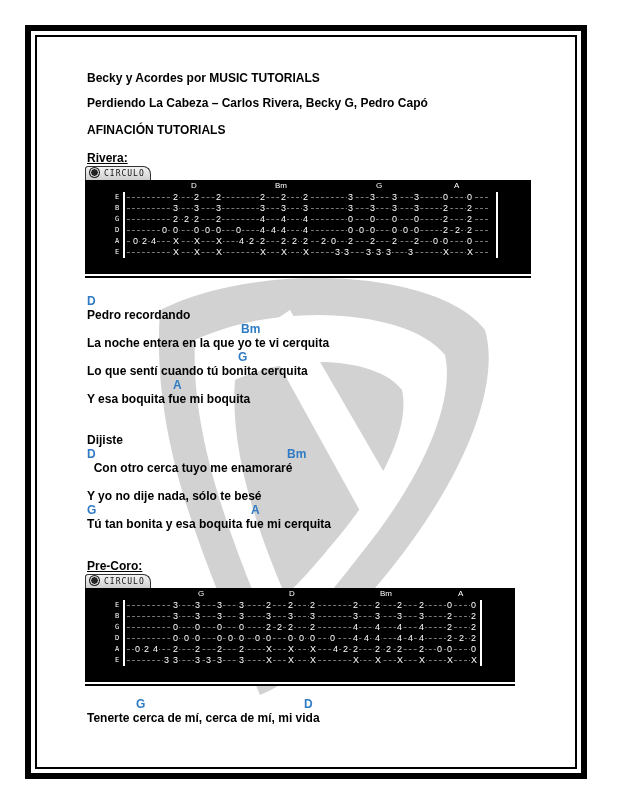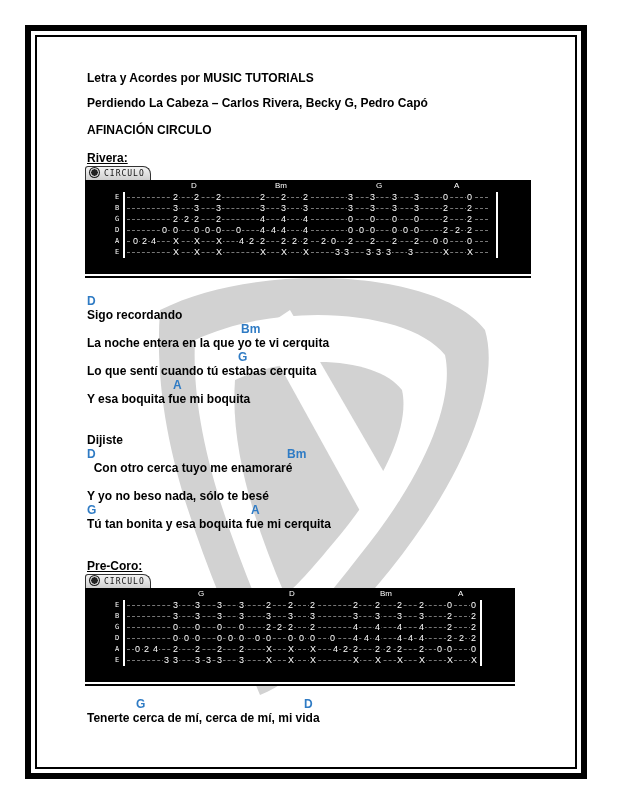--- a/index.html
+++ b/index.html
@@ -31,23 +31,23 @@
 <div class="frame-mid"></div>
 <div class="frame-inner"></div>
 
 <svg class="watermark" viewBox="0 0 360 430">
   <path d="M20 40 C 120 -10, 300 0, 345 60 C 360 110, 330 200, 250 300 C 200 360, 160 410, 120 425 C 70 300, 10 180, 20 40 Z" fill="#d2d2d2"></path>
   <path d="M55 70 C 140 30, 270 40, 305 85 C 315 130, 285 205, 220 285 C 185 330, 160 360, 135 375 C 95 280, 50 170, 55 70 Z" fill="#ffffff"></path>
   <path d="M95 110 C 160 80, 240 90, 262 120 C 270 155, 245 210, 200 265 C 175 295, 158 315, 145 325 C 115 255, 90 180, 95 110 Z" fill="#d2d2d2"></path>
   <path d="M150 40 L 260 230 L 225 250 L 120 60 Z" fill="#ffffff"></path>
 </svg>
 
-<div class="text" style="left:87px; top:71px;">Letra y Acordes por MUSIC TUTORIALS</div>
+<div class="text" style="left:87px; top:71px;">Becky y Acordes por MUSIC TUTORIALS</div>
 <div class="text" style="left:87px; top:96px;">Perdiendo La Cabeza – Carlos Rivera, Becky G, Pedro Capó</div>
-<div class="text" style="left:87px; top:123px;">AFINACIÓN CIRCULO</div>
+<div class="text" style="left:87px; top:123px;">AFINACIÓN TUTORIALS</div>
 
 <div class="text section" style="left:87px; top:151px;">Rivera:</div>
 
 <div class="tab-label" style="left:85px; top:166px; width:66px;">
   <span class="disc"></span><span>CIRCULO 1</span>
 </div>
 <div class="tab-box" id="tab0" style="left:85px; top:180px; width:446px; height:94px;">
     <div class="chordname" style="left: 106px; top: 1px;">D</div>
     <div class="chordname" style="left: 190px; top: 1px;">Bm</div>
     <div class="chordname" style="left: 291px; top: 1px;">G</div>
@@ -154,34 +154,34 @@
     <div class="cell" style="left: 280px; top: 68px;">3</div>
     <div class="cell" style="left: 290px; top: 68px;">3</div>
     <div class="cell" style="left: 300px; top: 68px;">3</div>
     <div class="cell" style="left: 322px; top: 68px;">3</div>
     <div class="cell" style="left: 357px; top: 68px;">X</div>
     <div class="cell" style="left: 381px; top: 68px;">X</div>
   </div>
 
 <div id="verse-container">
     <div class="chord" style="left: 87px; top: 294px;">D</div>
-    <div class="text" style="left: 87px; top: 308px;">Sigo recordando</div>
+    <div class="text" style="left: 87px; top: 308px;">Pedro recordando</div>
     <div class="chord" style="left: 241px; top: 322px;">Bm</div>
     <div class="text" style="left: 87px; top: 336px;">La noche entera en la que yo te vi cerquita</div>
     <div class="chord" style="left: 238px; top: 350px;">G</div>
-    <div class="text" style="left: 87px; top: 364px;">Lo que sentí cuando tú estabas cerquita</div>
+    <div class="text" style="left: 87px; top: 364px;">Lo que sentí cuando tú bonita cerquita</div>
     <div class="chord" style="left: 173px; top: 378px;">A</div>
     <div class="text" style="left: 87px; top: 392px;">Y esa boquita fue mi boquita</div>
   </div>
 
 <div class="text" style="left:87px; top:433px;">Dijiste</div>
 <div class="chord" style="left:87px; top:447px;">D</div>
 <div class="chord" style="left:287px; top:447px;">Bm</div>
 <div class="text" style="left:87px; top:461px;">  Con otro cerca tuyo me enamoraré</div>
-<div class="text" style="left:87px; top:489px;">Y yo no beso nada, sólo te besé</div>
+<div class="text" style="left:87px; top:489px;">Y yo no dije nada, sólo te besé</div>
 <div class="chord" style="left:87px; top:503px;">G</div>
 <div class="chord" style="left:251px; top:503px;">A</div>
 <div class="text" style="left:87px; top:517px;">Tú tan bonita y esa boquita fue mi cerquita</div>
 
 <div class="text section" style="left:87px; top:559px;">Pre-Coro:</div>
 
 <div class="tab-label" style="left:85px; top:574px; width:66px;">
   <span class="disc"></span><span>CIRCULO 2</span>
 </div>
 <div class="tab-box" id="tab1" style="left:85px; top:588px; width:430px; height:94px;">

